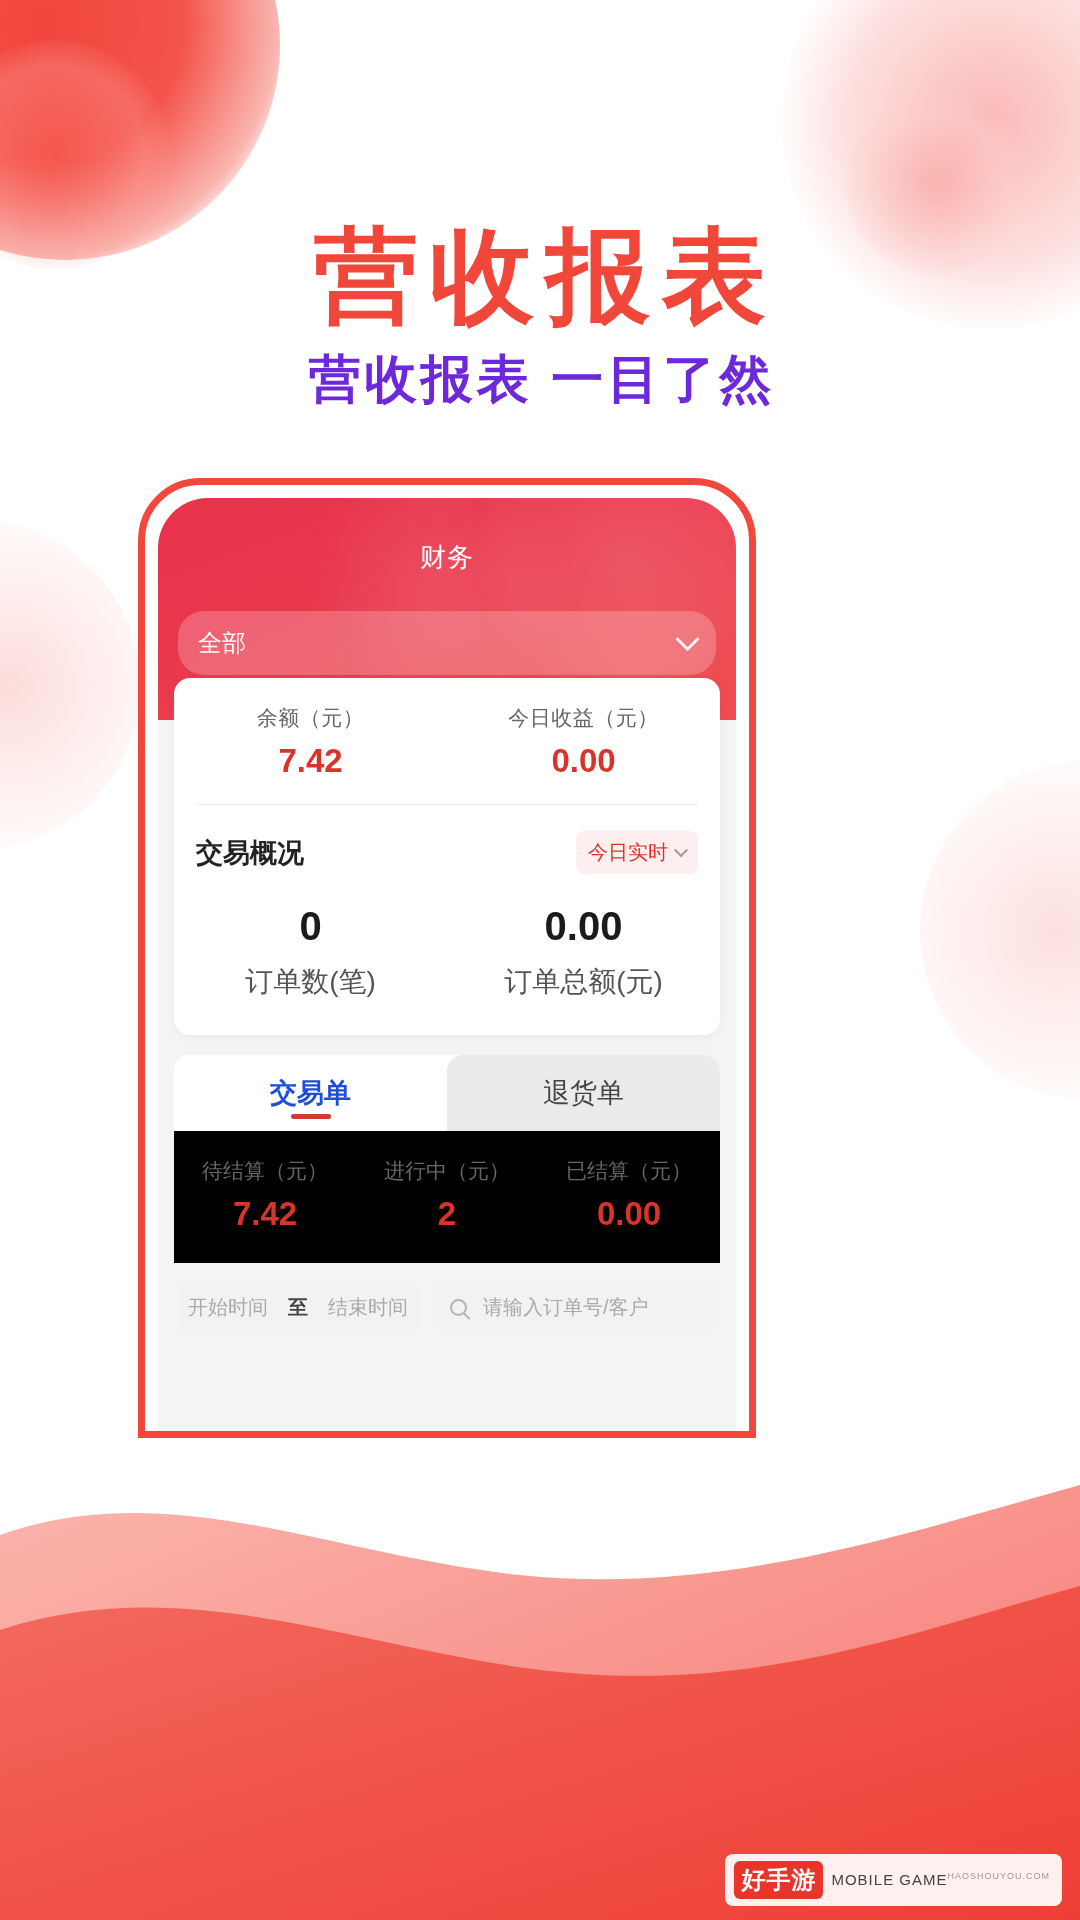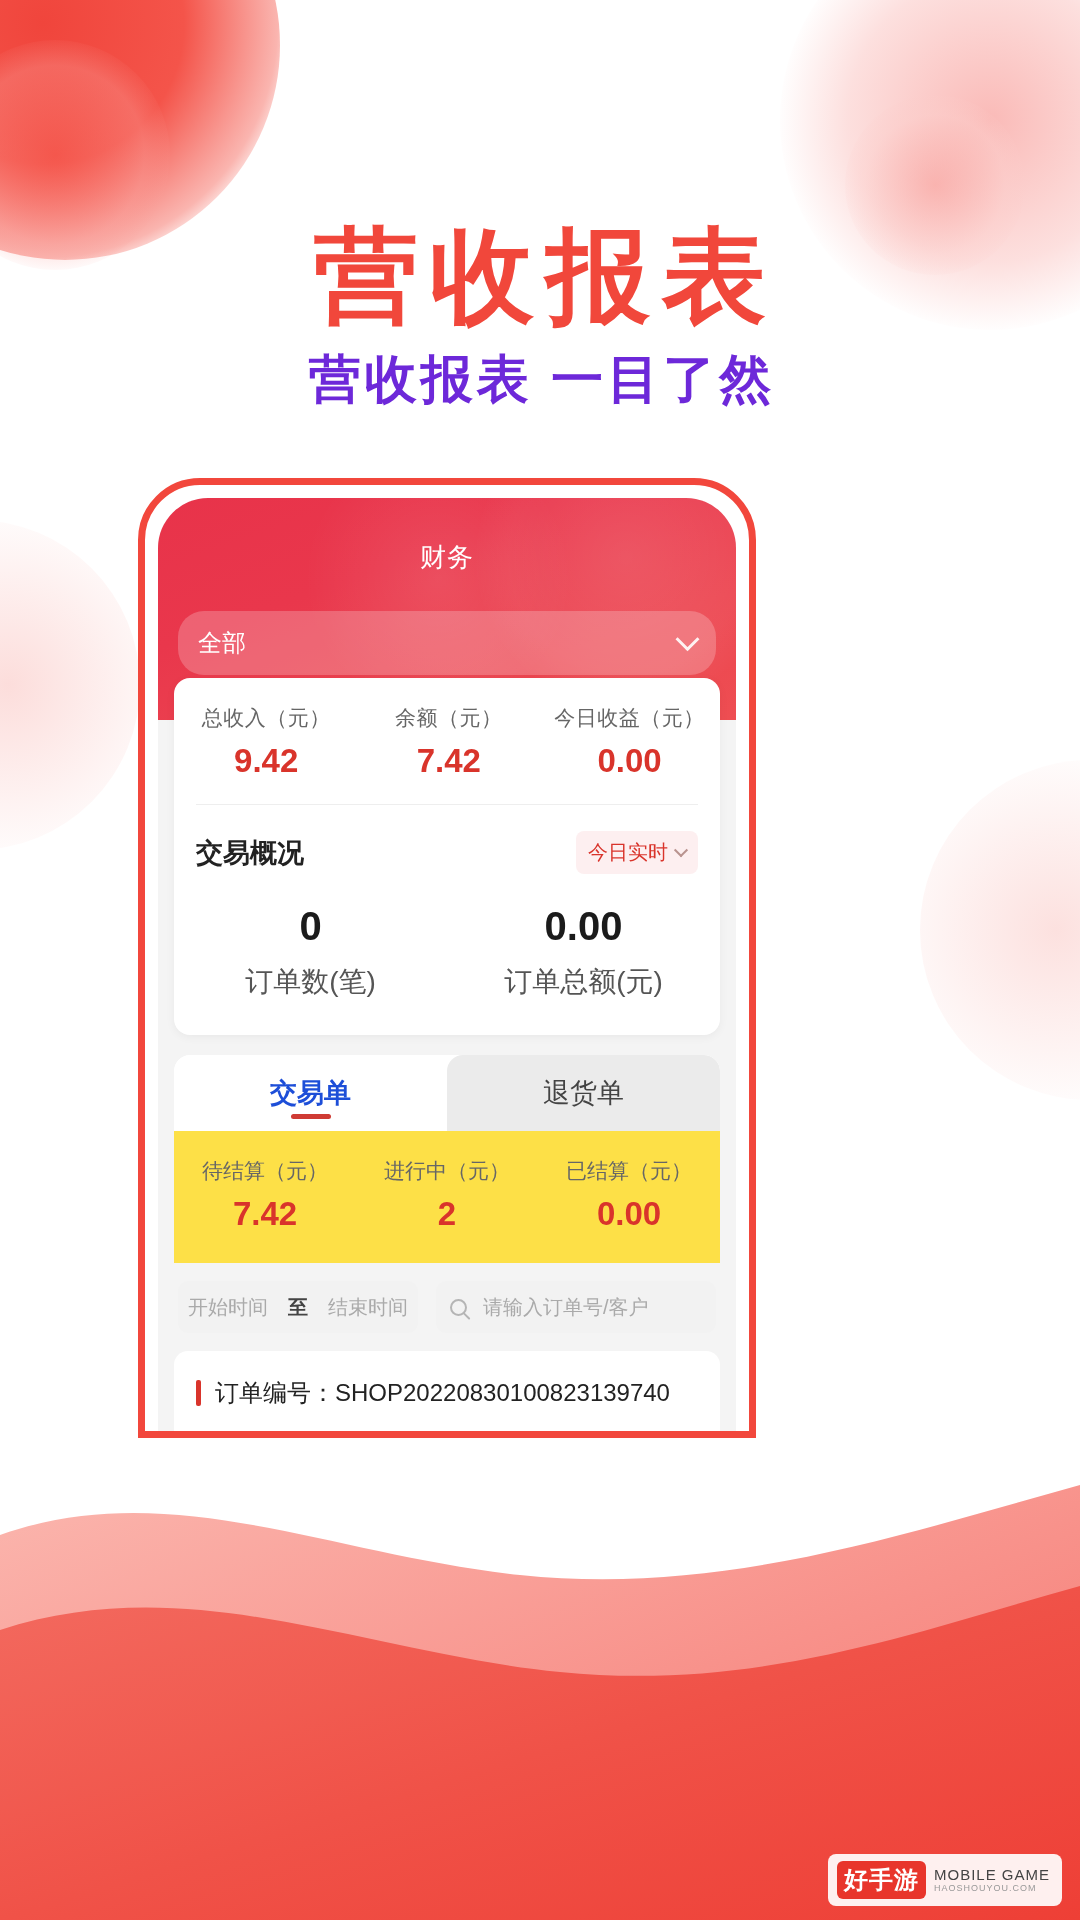--- a/index.html
+++ b/index.html
@@ -178,21 +178,21 @@
     font-size: 27px; position: relative;
   }
   .tab.active { color: #1d4ed8; font-weight: 700; background: #ffffff; border-radius: 16px 16px 0 0; }
   .tab.inactive { color: #444; background: #ebebeb; border-radius: 16px 16px 0 0; }
   .tab-underline {
     position: absolute; bottom: 12px; left: 50%;
     transform: translateX(-50%);
     width: 40px; height: 5px; border-radius: 3px;
     background: #cf3b34;
   }
-  .settle-row { display: flex; padding: 26px 0 30px 0; background: #fde047; }
+  .settle-row { display: flex; padding: 26px 0 30px 0; background: #000000; }
   .st-cell { flex: 1; text-align: center; }
   .st-label { font-size: 21px; color: #666; margin-bottom: 10px; }
   .st-value { font-size: 33px; font-weight: 700; color: #d9342b; }
 
   .filter-row {
     display: flex; gap: 18px;
     padding: 18px 4px 0 4px;
   }
   .date-box {
     flex: 1.0;
@@ -239,21 +239,21 @@
     display: flex; align-items: center; gap: 8px;
     background: rgba(255,255,255,0.92);
     border-radius: 8px; padding: 7px 12px 7px 9px;
   }
   .wm-badge {
     background: #e8352b; color: #fff;
     font-size: 24px; font-weight: 700;
     border-radius: 6px; padding: 3px 7px;
     letter-spacing: 1px;
   }
-  .wm-text { display: flex; flex-direction: column; line-height: 1.15; }
+  .wm-text { display: flex; flex-direction: row; line-height: 1.15; }
   .wm-t1 { font-size: 15px; color: #444; letter-spacing: 1px; }
   .wm-t2 { font-size: 9px; color: #999; letter-spacing: 1px; }
 </style>
 </head>
 <body>
 
 <div class="bg-layer">
   <div class="blob-tl"></div>
   <div class="blob-tl2"></div>
   <div class="blob-tr"></div>
@@ -276,24 +276,20 @@
       <div class="picker">
         <span class="picker-label">全部</span>
         <span class="chevron"></span>
       </div>
     </div>
 
     <div class="content">
 
       <div class="card">
         <div class="summary-row">
-          <div class="summary-cell c1">
-            <div class="sum-label">总收入（元）</div>
-            <div class="sum-value">9.42</div>
-          </div>
           <div class="summary-cell">
             <div class="sum-label">余额（元）</div>
             <div class="sum-value">7.42</div>
           </div>
           <div class="summary-cell">
             <div class="sum-label">今日收益（元）</div>
             <div class="sum-value">0.00</div>
           </div>
         </div>
 
@@ -351,31 +347,20 @@
           <span>开始时间</span>
           <span class="sep">至</span>
           <span>结束时间</span>
         </div>
         <div class="search-box">
           <span class="mag"></span>
           <span>请输入订单号/客户</span>
         </div>
       </div>
 
-      <div class="order-card">
-        <div class="order-line">
-          <span class="bar"></span>
-          <span class="order-key">订单编号：</span>
-          <span class="order-val">SHOP20220830100823139740</span>
-        </div>
-        <div class="order-line2">
-          <span class="order-key">订单价格：</span>
-          <span class="order-val">98</span>
-        </div>
-      </div>
 
     </div>
   </div>
 </div>
 
 <div class="wave">
   <svg viewBox="0 0 1080 620" preserveAspectRatio="none" xmlns="http://www.w3.org/2000/svg">
     <defs>
       <linearGradient id="wg1" x1="0" y1="0" x2="1" y2="1">
         <stop offset="0%" stop-color="#fbb6ae"></stop>

